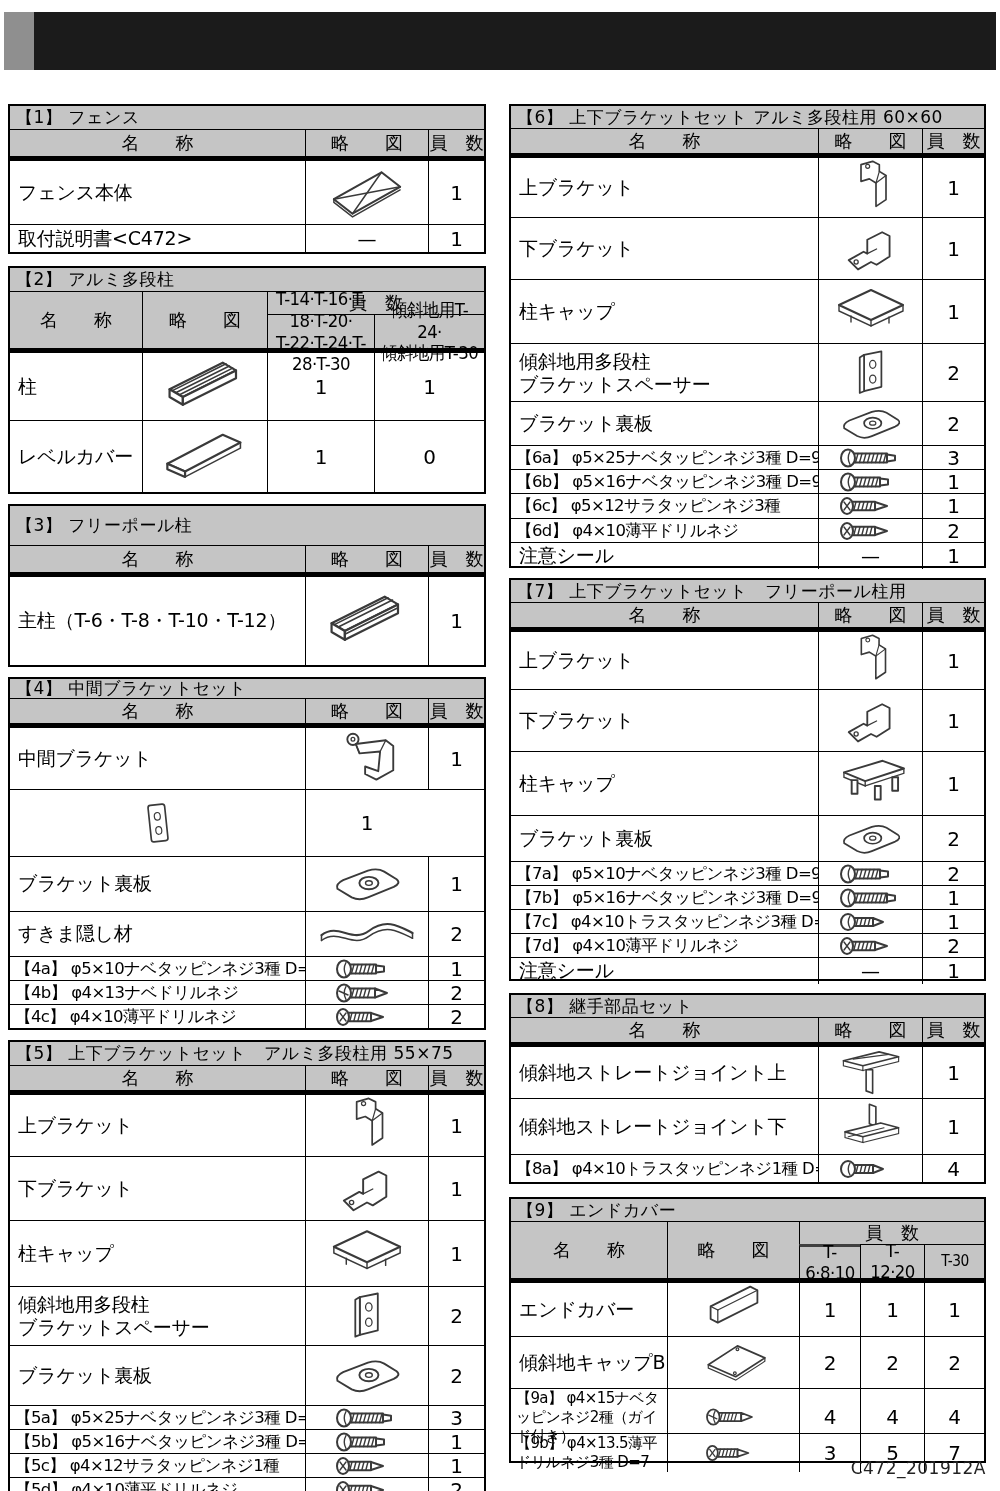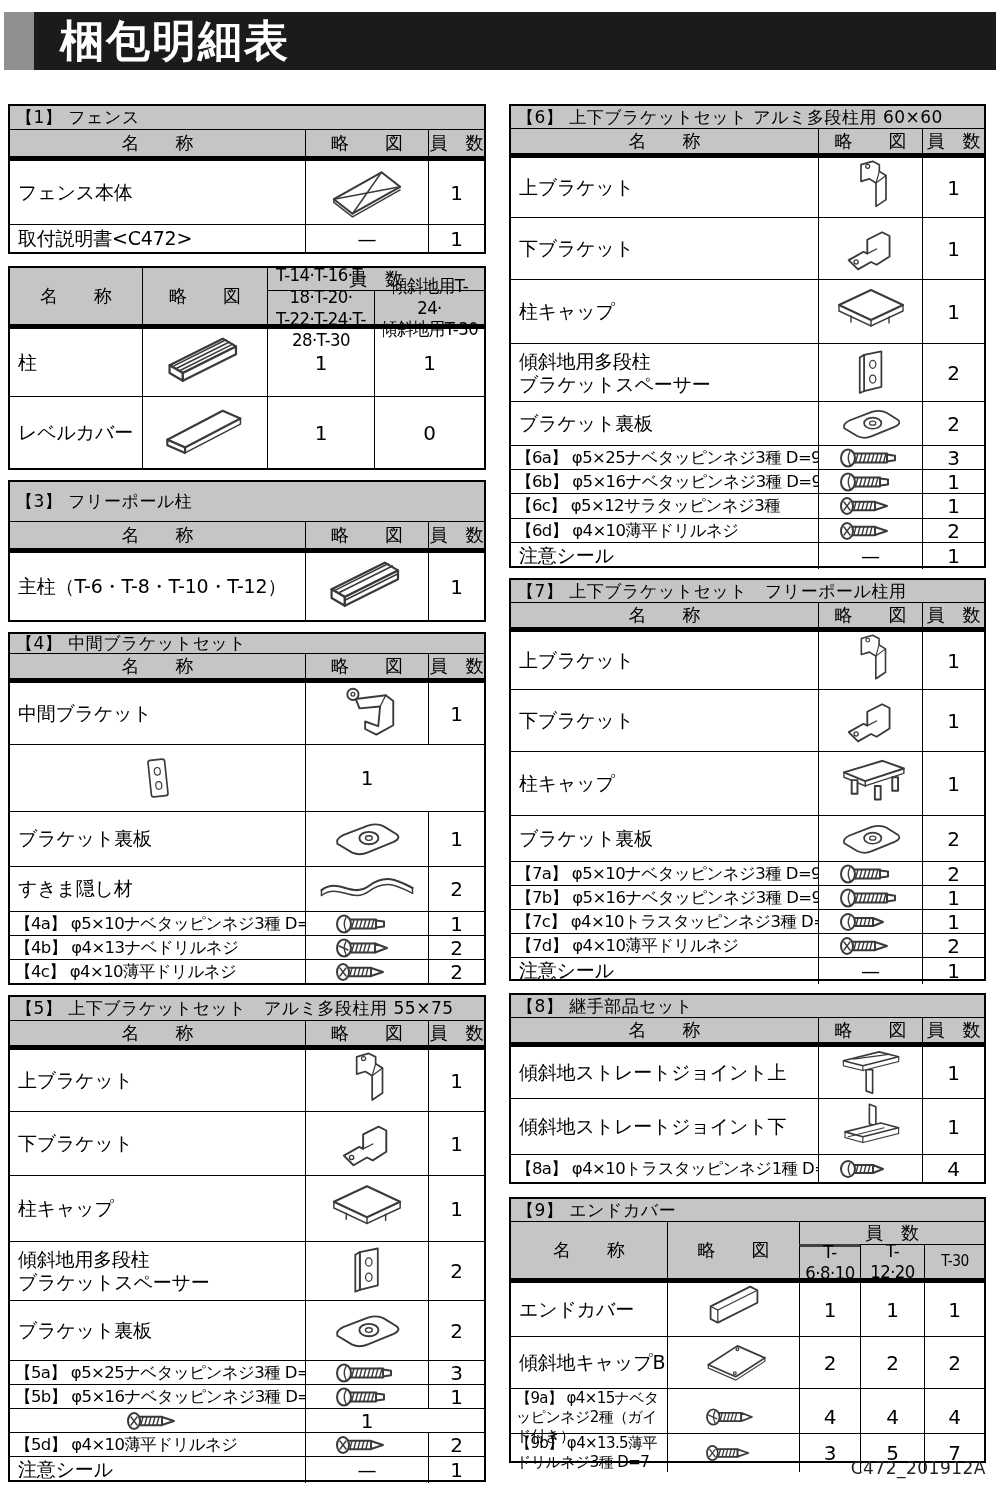--- a/index.html
+++ b/index.html
@@ -219,21 +219,20 @@
     <ellipse class="icg" cx="9" cy="10" rx="7" ry="8"></ellipse>
     <path class="icl" d="M11,4 Q7.5,10 11,16"></path>
   </symbol>
 </defs>
 </svg>
 
 <div id="page">
 
   <div class="titlebar">
     <div class="graychip"></div>
-    <div class="ttext">梱包明細表</div>
   </div>
 
   <div class="col col-left">
 
     <div class="tbl" style="margin-bottom:12px;">
       <div class="ttl" style="height:24px">【1】 フェンス</div>
       <div class="row first hd gl" style="height:26px">
         <div class="c ctr">名　　称</div>
         <div class="c ctr">略　　図</div>
         <div class="c ctr">員　数</div>
@@ -248,20 +247,21 @@
         <div class="c qty">1</div>
       </div>
       <div class="row gl" style="height:28px">
         <div class="c name">取付説明書&lt;C472&gt;</div>
         <div class="c ctr dash">—</div>
         <div class="c qty">1</div>
       </div>
     </div>
 
     <div class="tbl" style="margin-bottom:10px;">
+      <div class="ttl" style="height:24px">【2】 アルミ多段柱</div>
       <div class="row first hd hd2 g2" style="grid-template-rows:22px 34px;height:56px">
         <div class="c ctr span2">名　　称</div>
         <div class="c ctr span2">略　　図</div>
         <div class="c ctr" style="grid-column:3/5">員　数</div>
         <div class="c ctr sub" style="grid-column:3;border-top:1px solid #000">
             <span class="sq pre">T-14·T-16·T-18·T-20·
 T-22·T-24·T-28·T-30</span>
           </div>
         <div class="c ctr sub" style="grid-column:4;border-top:1px solid #000">
             <span class="sq pre">傾斜地用T-24·
@@ -290,21 +290,21 @@
       </div>
     </div>
 
     <div class="tbl" style="margin-bottom:10px;">
       <div class="ttl" style="height:40px">【3】 フリーポール柱</div>
       <div class="row first hd gl" style="height:26px">
         <div class="c ctr">名　　称</div>
         <div class="c ctr">略　　図</div>
         <div class="c ctr">員　数</div>
       </div>
-      <div class="row tk gl" style="height:72px">
+      <div class="row tk gl" style="height:93px">
         <div class="c name">主柱（T-6・T-8・T-10・T-12）</div>
         <div class="c ctr">
             <svg class="ic" width="98" height="62">
               <use href="#sym-mainpost"></use>
             </svg>
           </div>
         <div class="c qty">1</div>
       </div>
     </div>
 
@@ -444,20 +444,21 @@
       <div class="row gl sm" style="height:24px">
         <div class="c name">【5b】 φ5×16ナベタッピンネジ3種 D=9</div>
         <div class="c ctr">
             <svg class="ic" width="64" height="20">
               <use href="#sym-screw-pan"></use>
             </svg>
           </div>
         <div class="c qty">1</div>
       </div>
       <div class="row gl sm" style="height:24px">
+        <div class="c name">【5c】 φ4×12サラタッピンネジ1種</div>
         <div class="c ctr">
             <svg class="ic" width="64" height="20">
               <use href="#sym-screw-flat"></use>
             </svg>
           </div>
         <div class="c qty">1</div>
       </div>
       <div class="row gl sm" style="height:24px">
         <div class="c name">【5d】 φ4×10薄平ドリルネジ</div>
         <div class="c ctr">

